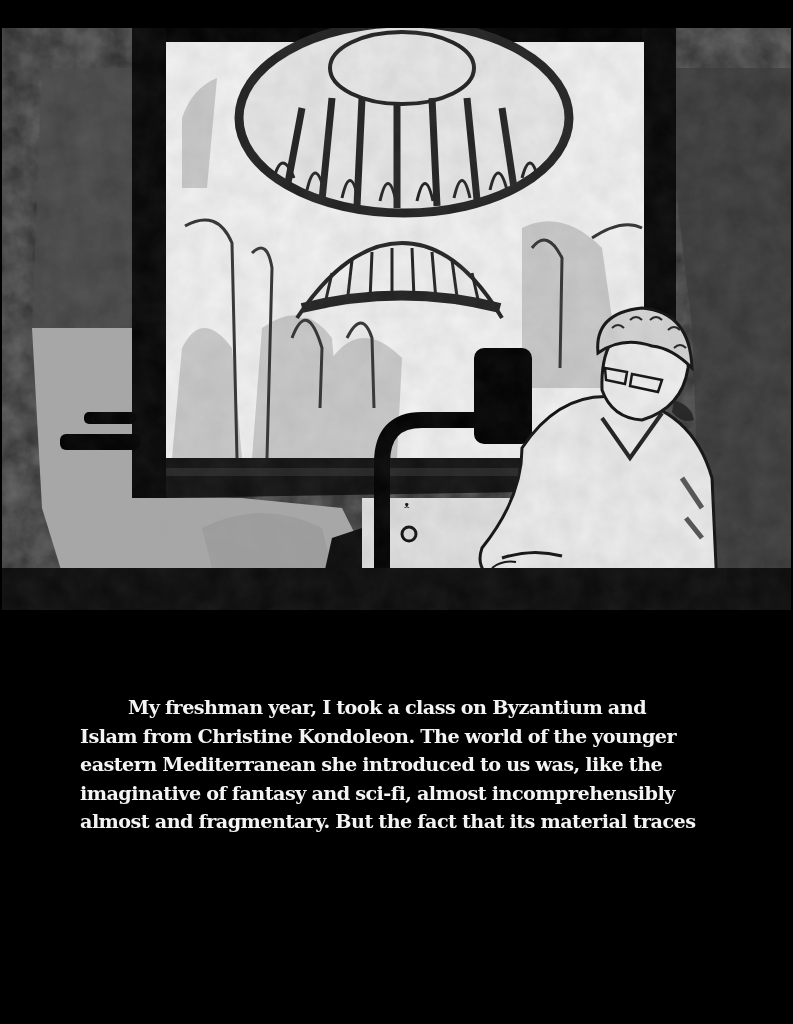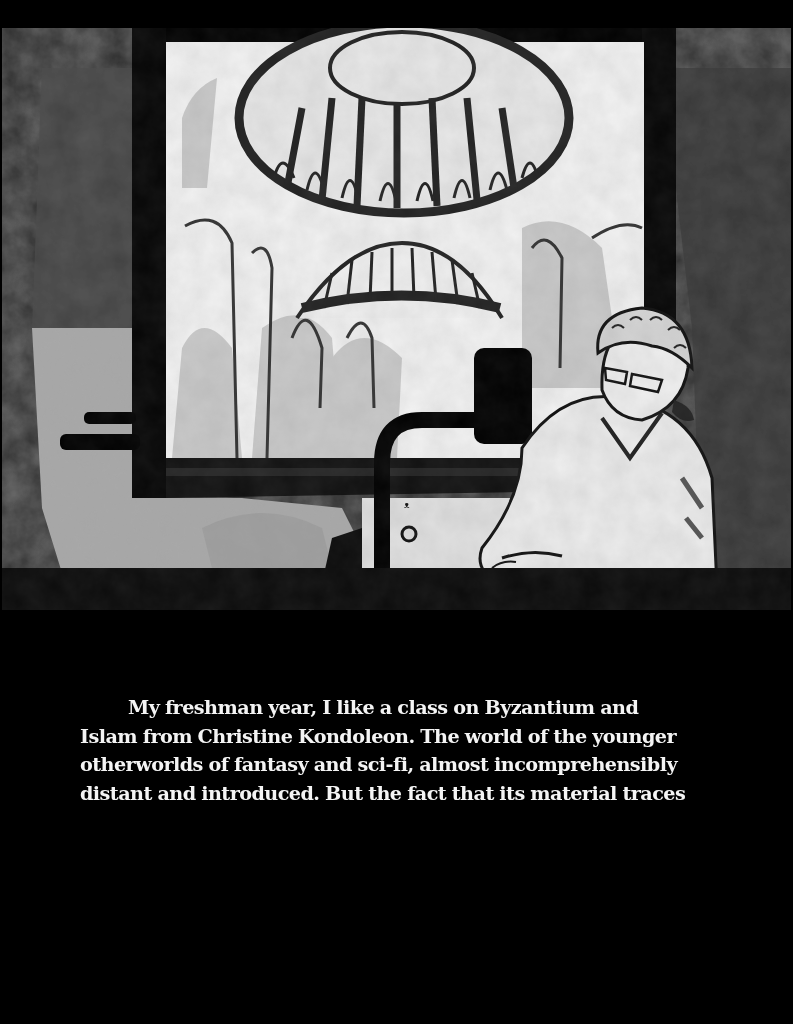--- a/index.html
+++ b/index.html
@@ -181,19 +181,20 @@
         <path d="M490 540 q10 -8 24 -6 M496 550 q12 -6 26 -4" stroke="#111" stroke-width="2" fill="none"></path>
         <path d="M680 450 L700 480 M684 490 L700 510" stroke="#555" stroke-width="5"></path>
       </g>
 
       <path d="M0 540 L789 540 L789 582 L0 582 Z" fill="#0b0b0b"></path>
       <rect x="0" y="0" width="789" height="582" filter="url(#mottle)" opacity="0.18"></rect>
     </svg>
   </div>
 
   <div class="caption">
-    <span class="line indent">My freshman year, I like a class on Byzantium and</span>
+    <span class="line indent">My freshman year, I took a class on Byzantium and</span>
     <span class="line">Islam from Christine Kondoleon. The world of the younger</span>
-    <span class="line">otherworlds of fantasy and sci-fi, almost incomprehensibly</span>
-    <span class="line">distant and introduced. But the fact that its material traces</span>
+    <span class="line">eastern Mediterranean she introduced to us was, like the</span>
+    <span class="line">imaginative of fantasy and sci-fi, almost incomprehensibly</span>
+    <span class="line">almost and fragmentary. But the fact that its material traces</span>
   </div>
 
 </div>
 
 </body></html>

